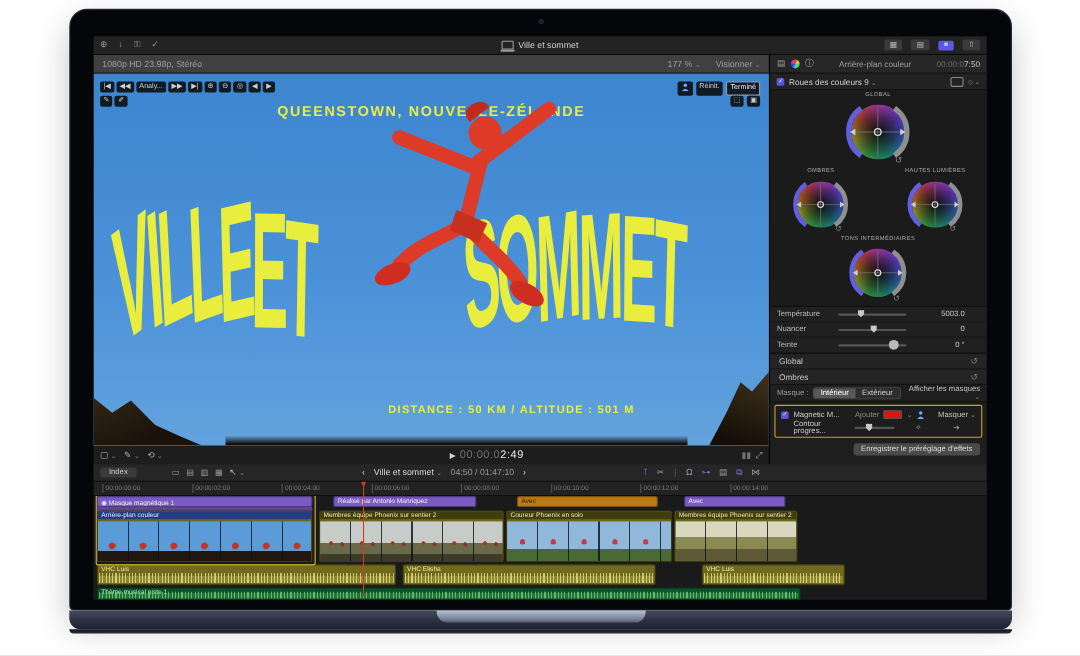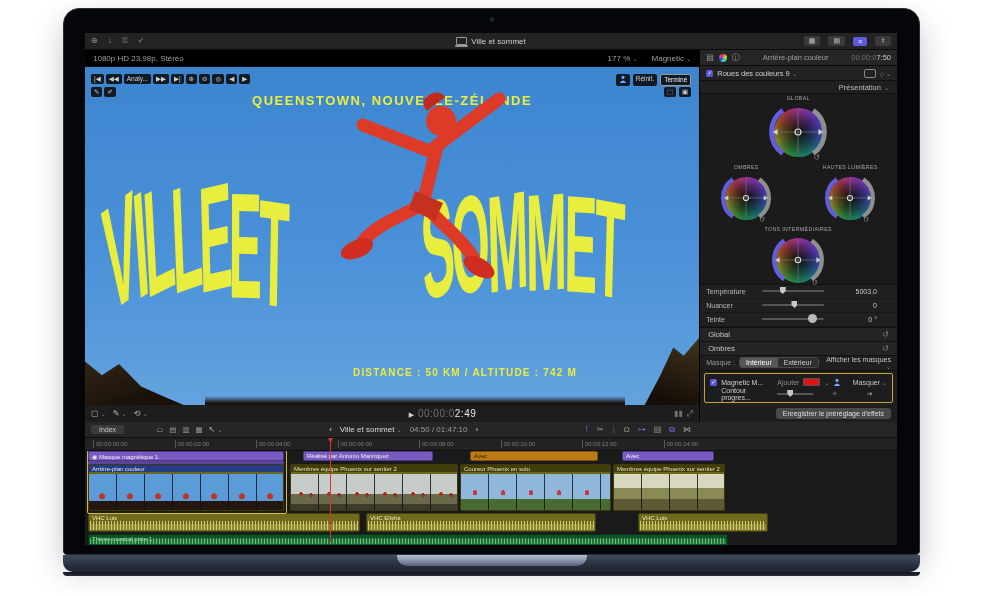--- a/index.html
+++ b/index.html
@@ -20,21 +20,21 @@
   .tb-icon{color:#9a9a9a;font-size:8px;line-height:1;cursor:default;}
   .tb-title{flex:1;text-align:center;color:#cfcfcf;font-size:8px;display:flex;justify-content:center;align-items:center;gap:4px;}
   .tb-right{display:flex;gap:8px;align-items:center;width:240px;justify-content:flex-end;}
   .tb-btn{background:#3a3a3a;border-radius:2px;padding:1px 5px;color:#bdbdbd;font-size:7px;}
   .tb-btn.active{background:#5d58e0;color:#fff;}
   .laptop-glyph{display:inline-block;width:9px;height:6px;border:1px solid #9a9a9a;border-radius:1px;position:relative;}
   .laptop-glyph:after{content:"";position:absolute;left:-2px;right:-2px;bottom:-3px;height:2px;background:#9a9a9a;border-radius:1px;}
   
   .main-row{display:flex;height:372px;}
   .viewer-col{width:615px;display:flex;flex-direction:column;}
-  .subbar{height:17px;background:#000000;border-bottom:1px solid #0b0b0b;display:flex;align-items:center;justify-content:space-between;padding:0 8px;box-sizing:border-box;color:#9f9f9f;}
+  .subbar{height:17px;background:#404040;border-bottom:1px solid #0b0b0b;display:flex;align-items:center;justify-content:space-between;padding:0 8px;box-sizing:border-box;color:#9f9f9f;}
   .subbar-right{display:flex;gap:14px;align-items:center;}
   .chev{color:#8a8a8a;font-size:6px;}
   
   .viewer{position:relative;height:338px;background:linear-gradient(180deg,#3d85cf 0%,#4a91d8 55%,#63a3de 100%);overflow:hidden;}
   .overlay-top{position:absolute;top:26px;left:0;width:100%;text-align:center;color:#e9ee3e;font-weight:bold;font-size:13px;letter-spacing:1.5px;}
   .overlay-bottom{position:absolute;top:300px;left:170px;width:420px;text-align:center;color:#e9ee3e;font-weight:bold;font-size:10px;letter-spacing:1.2px;}
   .headline{position:absolute;color:#e9ee3e;font-weight:800;white-space:nowrap;}
   .headline span{display:inline-block;}
   #word1{left:18px;top:84px;font-size:64px;letter-spacing:-4px;transform:scaleY(2.35) scaleX(.78);transform-origin:left top;}
   #word2{left:336px;top:96px;font-size:60px;letter-spacing:-3px;transform:scaleY(2.3) scaleX(.82);transform-origin:left top;}
@@ -174,21 +174,21 @@
             </div>
         </div>
 
         <div class="main-row">
 
           <div class="viewer-col">
             <div class="subbar">
               <span>1080p HD 23.98p, Stéréo</span>
               <span class="subbar-right">
                 <span><span>177 %</span> <span class="chev">⌄</span></span>
-                <span><span>Magnetic</span> <span class="chev">⌄</span></span>
+                <span><span>Visionner</span> <span class="chev">⌄</span></span>
               </span>
             </div>
 
             <div class="viewer">
               <div class="overlay-top">QUEENSTOWN, NOUVELLE-ZÉLANDE</div>
               <div id="word1" class="headline"><span style="transform: rotate(-14deg) translateY(6.7375px);">V</span><span style="transform: rotate(-11.6deg) translateY(3.4375px);">I</span><span style="transform: rotate(-9.2deg) translateY(1.2375px);">L</span><span style="transform: rotate(-6.8deg) translateY(0.1375px);">L</span><span style="transform: rotate(-4.4deg) translateY(0.1375px);">E</span><span style="transform: rotate(-2deg) translateY(1.2375px);"> </span><span style="transform: rotate(0.4deg) translateY(3.4375px);">E</span><span style="transform: rotate(2.8deg) translateY(6.7375px);">T</span></div>
               <div id="word2" class="headline"><span style="transform: rotate(-9deg) translateY(3.125px);">S</span><span style="transform: rotate(-6.4deg) translateY(1.125px);">O</span><span style="transform: rotate(-3.8deg) translateY(0.125px);">M</span><span style="transform: rotate(-1.2deg) translateY(0.125px);">M</span><span style="transform: rotate(1.4deg) translateY(1.125px);">E</span><span style="transform: rotate(4deg) translateY(3.125px);">T</span></div>
 
               <svg class="person" width="210" height="230" viewBox="0 0 210 230">
                 <g stroke="#dd3a28" stroke-width="13" stroke-linecap="round" fill="none">
@@ -198,21 +198,21 @@
                   <path d="M100,118 C80,132 58,136 40,156"></path>
                   <path d="M102,120 C120,142 134,148 150,172"></path>
                 </g>
                 <circle cx="118" cy="36" r="15" fill="#dd3a28"></circle>
                 <path d="M104,26 q-8,-10 2,-16 q10,-6 16,2" fill="#c22a1c"></path>
                 <path d="M92,106 L120,118 L112,136 L86,124 Z" fill="#c5301f"></path>
                 <ellipse cx="34" cy="164" rx="17" ry="9" transform="rotate(-22 34 164)" fill="#cf2d1f"></ellipse>
                 <ellipse cx="156" cy="182" rx="17" ry="9" transform="rotate(30 156 182)" fill="#cf2d1f"></ellipse>
               </svg>
 
-              <div class="overlay-bottom">DISTANCE : 50 KM / ALTITUDE : 742 M</div>
+              <div class="overlay-bottom">DISTANCE : 50 KM / ALTITUDE : 501 M</div>
               <div class="rock rock-l"></div>
               <div class="rock rock-r"></div>
               <div class="ground"></div>
 
               <div class="vbadges" id="transport">
                   <span class="vbtn">|◀</span>
                   <span class="vbtn">◀◀</span>
                   <span class="vbtn">Analy...</span>
                   <span class="vbtn">▶▶</span>
                   <span class="vbtn">▶|</span>
@@ -264,24 +264,20 @@
               <span class="insp-tc split-tc" id="itc"><span class="tcdim">00:00:0</span><span>7:50</span></span>
             </div>
 
             <div class="effect-row">
               <span class="cbx">✓</span>
               <span class="effect-name"><span>Roues des couleurs 9</span> <span class="chev">⌄</span></span>
               <span class="mask-ic"></span>
               <span class="chev">◇ ⌄</span>
             </div>
 
-            <div class="pres-row">
-              <span style="font-size:7.5px;">Présentation</span>
-              <span class="chev">⌄</span>
-            </div>
 
             <div class="wheels" id="wheels">
                 <div class="wlabel" style="left: 38px; top: 1px;">GLOBAL</div>
                 <div class="wheel" style="left: 68px; top: 8px; width: 60px; height: 60px;">
                   <div class="disc" style="inset: 9%;"></div>
                   <svg viewBox="0 0 100 100">
                     <path d="M24.7,13.9 A44 44 0 0 0 24.7,86" stroke="#625ee0" stroke-width="8" fill="none"></path>
                     <path d="M75.3,13.9 A44 44 0 0 1 75.3,86" stroke="#8f8f8f" stroke-width="8" fill="none"></path>
                     <line x1="50" y1="14" x2="50" y2="86" stroke="#777" stroke-width="1.2"></line>
                     <line x1="14" y1="50" x2="86" y2="50" stroke="#777" stroke-width="1.2"></line>

